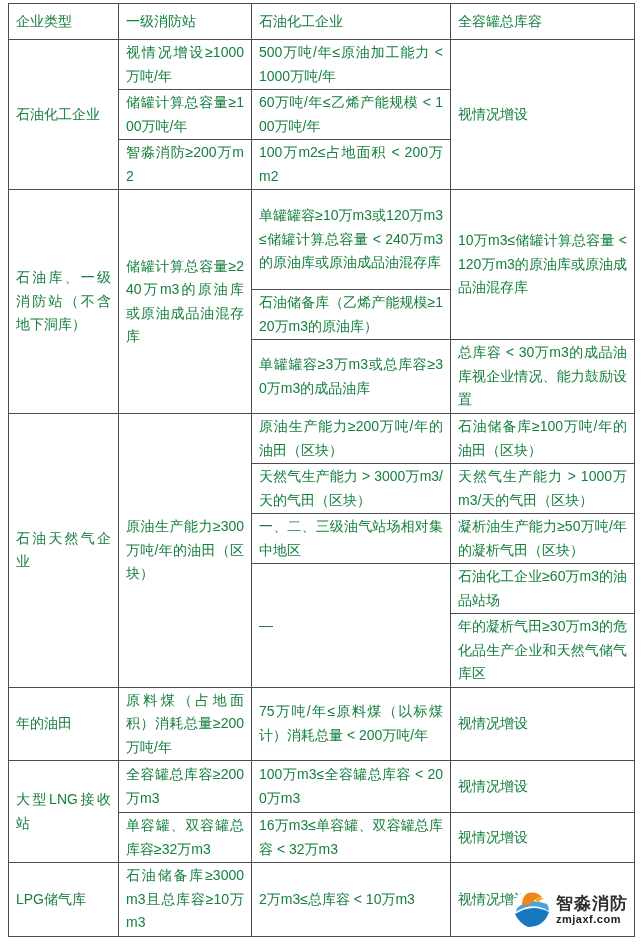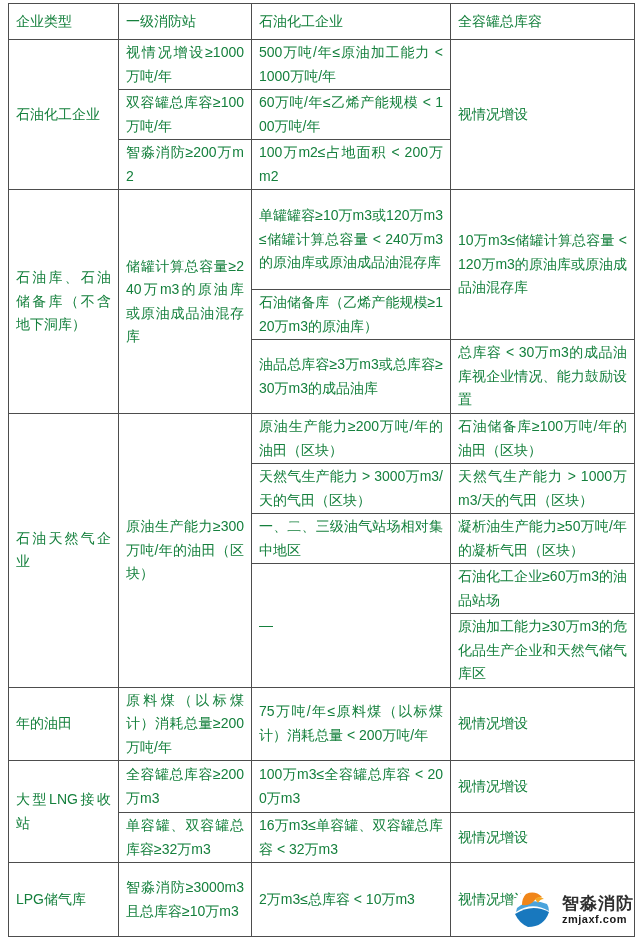--- a/index.html
+++ b/index.html
@@ -24,21 +24,21 @@
     background:#ffffff;
   }
   .fire-table tr.header-row td { padding:4px 7px; }
   col.c1 { width:110px; }
   col.c2 { width:133px; }
   col.c3 { width:199px; }
   col.c4 { width:184px; }
 
   .watermark {
     position:absolute; left:511px; top:889px;
-    display:flex; align-items:center; gap:9px;
+    display:flex; align-items:center; gap:3px;
     pointer-events:none;
   }
   .wm-icon { width:42px; height:42px; flex:0 0 auto; }
   .wm-text { display:flex; flex-direction:column; line-height:1; }
   .wm-brand {
     font-size:17px; font-weight:bold; color:#2e2e2e; letter-spacing:1px;
     white-space:nowrap;
   }
   .wm-domain {
     font-size:11px; font-weight:bold; color:#1a1a1a; letter-spacing:0.5px;
@@ -66,39 +66,39 @@
       <td>全容罐总库容</td>
     </tr>
 
     <tr style="height:48px">
       <td rowspan="3">石油化工企业</td>
       <td>视情况增设≥1000万吨/年</td>
       <td>500万吨/年≤原油加工能力 &lt; 1000万吨/年</td>
       <td rowspan="3">视情况增设</td>
     </tr>
     <tr style="height:49px">
-      <td>双容罐总库容≥100万吨/年</td>
+      <td>储罐计算总容量≥100万吨/年</td>
       <td>60万吨/年≤乙烯产能规模 &lt; 100万吨/年</td>
     </tr>
     <tr style="height:50px">
       <td>智淼消防≥200万m2</td>
       <td>100万m2≤占地面积 &lt; 200万m2</td>
     </tr>
 
     <tr style="height:100px">
-      <td rowspan="3">石油库、石油储备库（不含地下洞库）</td>
+      <td rowspan="3">石油库、一级消防站（不含地下洞库）</td>
       <td rowspan="3">储罐计算总容量≥240万m3的原油库或原油成品油混存库</td>
       <td>单罐罐容≥10万m3或120万m3≤储罐计算总容量 &lt; 240万m3的原油库或原油成品油混存库</td>
       <td rowspan="2">10万m3≤储罐计算总容量 &lt; 120万m3的原油库或原油成品油混存库</td>
     </tr>
     <tr style="height:50px">
       <td>石油储备库（乙烯产能规模≥120万m3的原油库）</td>
     </tr>
     <tr style="height:74px">
-      <td>油品总库容≥3万m3或总库容≥30万m3的成品油库</td>
+      <td>单罐罐容≥3万m3或总库容≥30万m3的成品油库</td>
       <td>总库容 &lt; 30万m3的成品油库视企业情况、能力鼓励设置</td>
     </tr>
 
     <tr style="height:48px">
       <td rowspan="5">石油天然气企业</td>
       <td rowspan="5">原油生产能力≥300万吨/年的油田（区块）</td>
       <td>原油生产能力≥200万吨/年的油田（区块）</td>
       <td>石油储备库≥100万吨/年的油田（区块）</td>
     </tr>
     <tr style="height:50px">
@@ -107,45 +107,45 @@
     </tr>
     <tr style="height:49px">
       <td>一、二、三级油气站场相对集中地区</td>
       <td>凝析油生产能力≥50万吨/年的凝析气田（区块）</td>
     </tr>
     <tr style="height:50px">
       <td rowspan="2">—</td>
       <td>石油化工企业≥60万m3的油品站场</td>
     </tr>
     <tr style="height:73px">
-      <td>原油加工能力≥30万m3的危化品生产企业和天然气储气库区</td>
+      <td>年的凝析气田≥30万m3的危化品生产企业和天然气储气库区</td>
     </tr>
 
     <tr style="height:72px">
       <td>年的油田</td>
-      <td>原料煤（以标煤计）消耗总量≥200万吨/年</td>
+      <td>原料煤（占地面积）消耗总量≥200万吨/年</td>
       <td>75万吨/年≤原料煤（以标煤计）消耗总量 &lt; 200万吨/年</td>
       <td>视情况增设</td>
     </tr>
 
     <tr style="height:52px">
       <td rowspan="2">大型LNG接收站</td>
       <td>全容罐总库容≥200万m3</td>
       <td>100万m3≤全容罐总库容 &lt; 200万m3</td>
       <td>视情况增设</td>
     </tr>
     <tr style="height:49px">
       <td>单容罐、双容罐总库容≥32万m3</td>
       <td>16万m3≤单容罐、双容罐总库容 &lt; 32万m3</td>
       <td>视情况增设</td>
     </tr>
 
     <tr style="height:74px">
       <td>LPG储气库</td>
-      <td>智淼消防≥3000m3且总库容≥10万m3</td>
+      <td>石油储备库≥3000m3且总库容≥10万m3</td>
       <td>2万m3≤总库容 &lt; 10万m3</td>
       <td>视情况增设</td>
     </tr>
   </tbody>
     </table>
 
   <div class="watermark">
     <span class="wm-icon">
       <svg viewBox="0 0 42 42" width="42" height="42" xmlns="http://www.w3.org/2000/svg">
         <circle cx="21" cy="21" r="20" fill="#ffffff"></circle>

